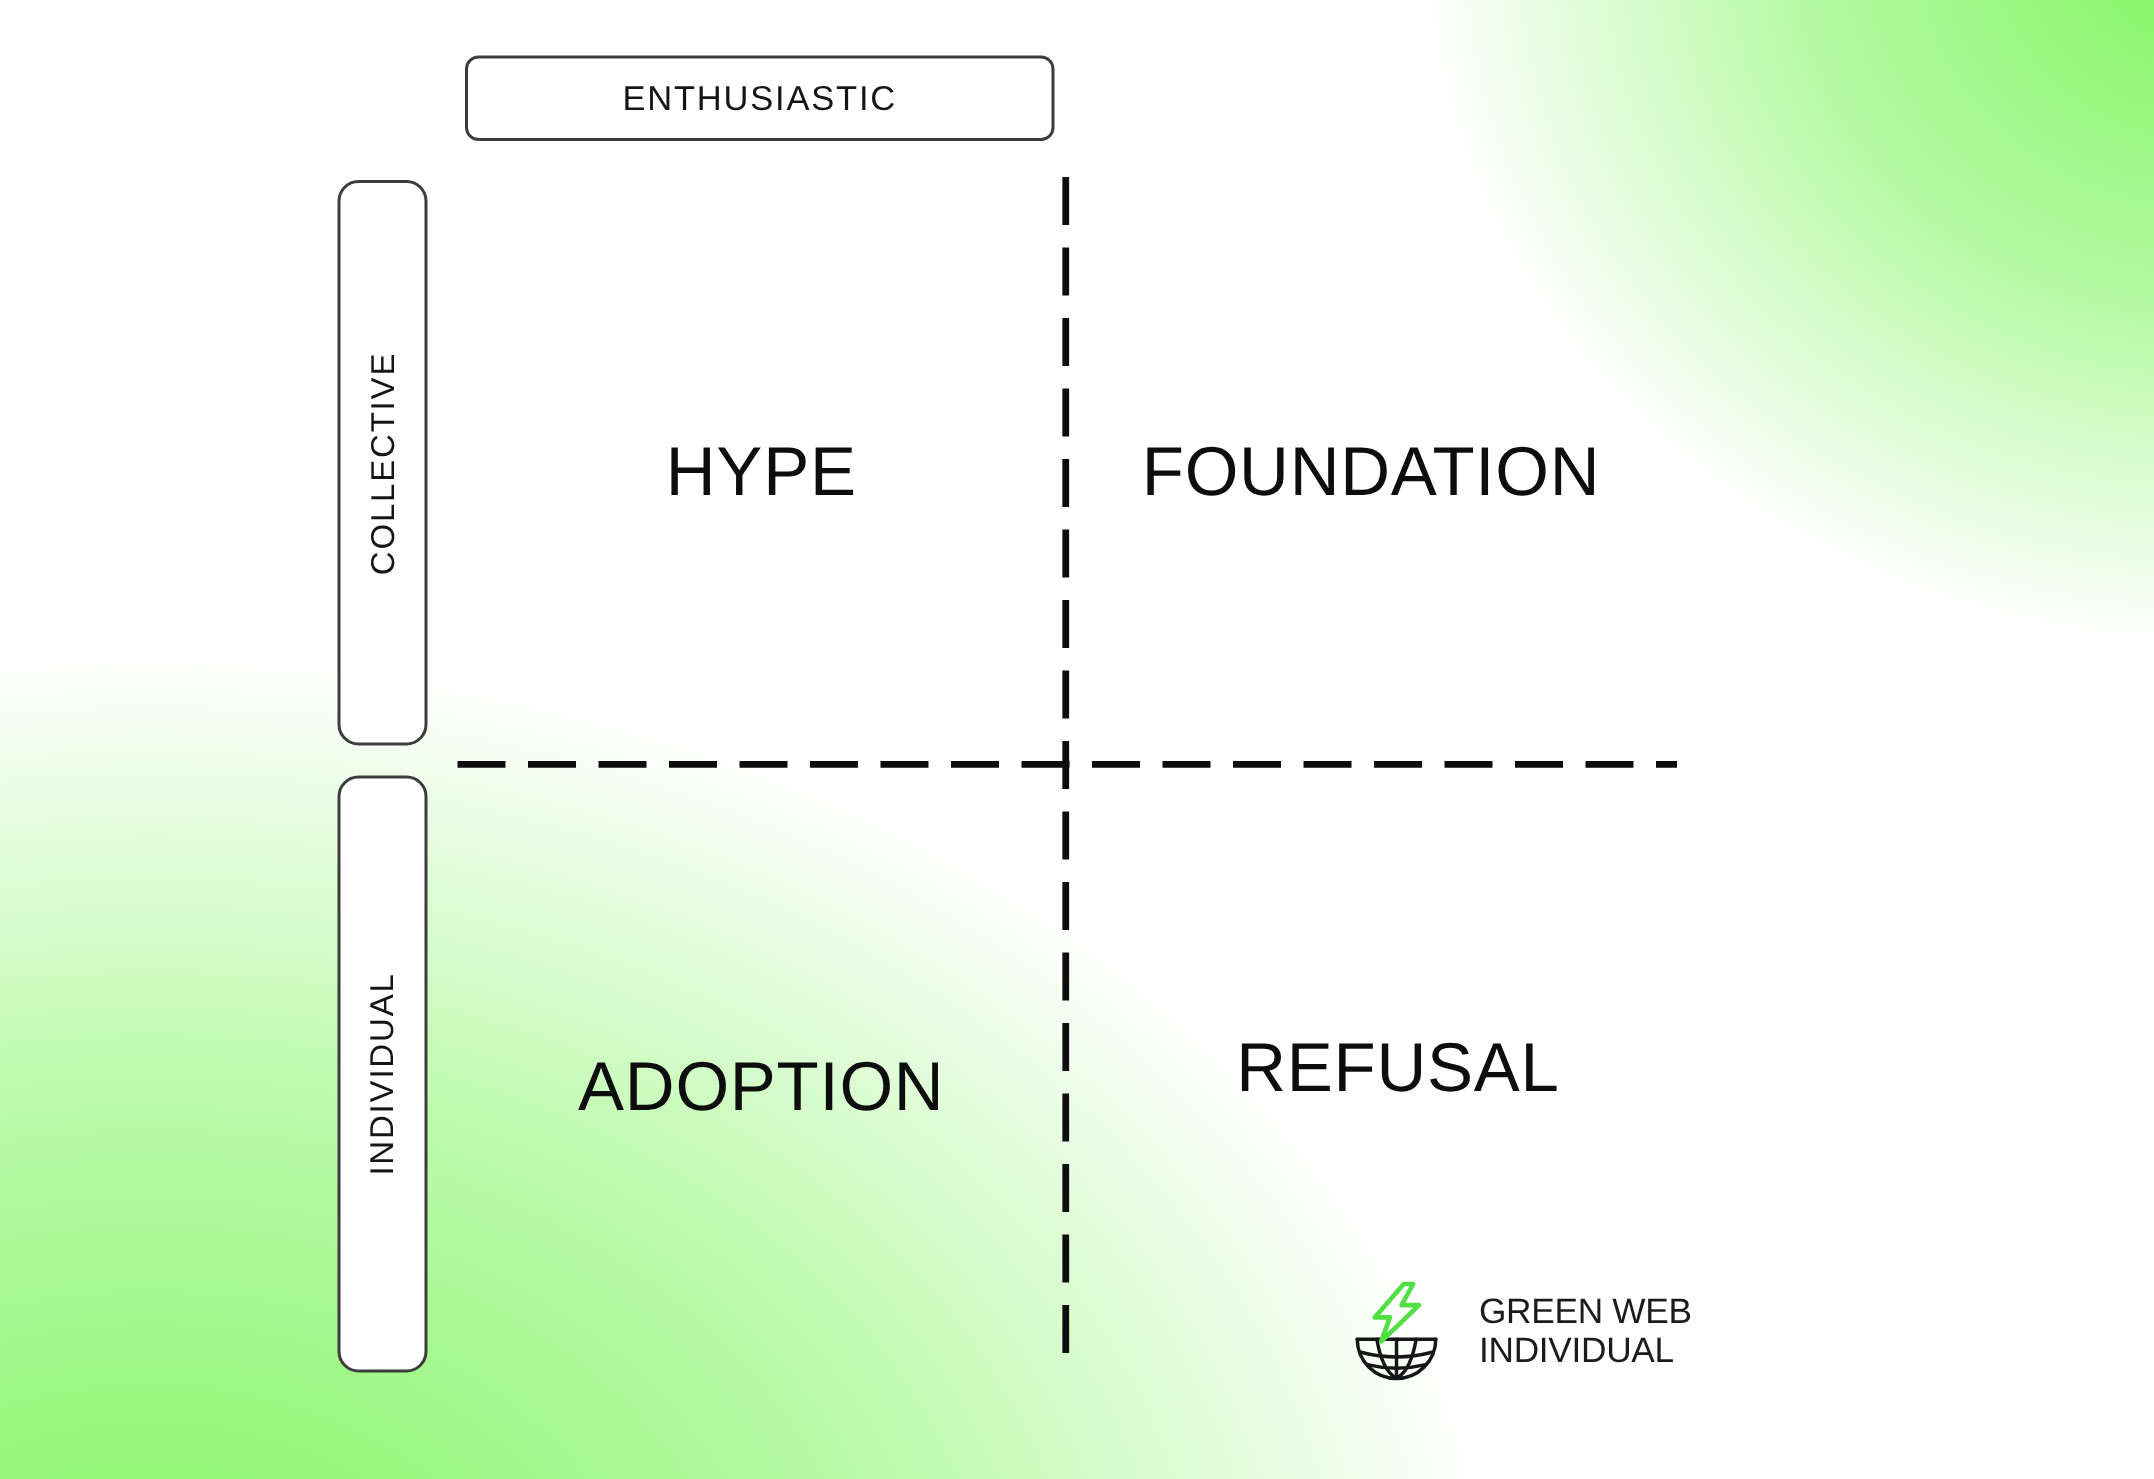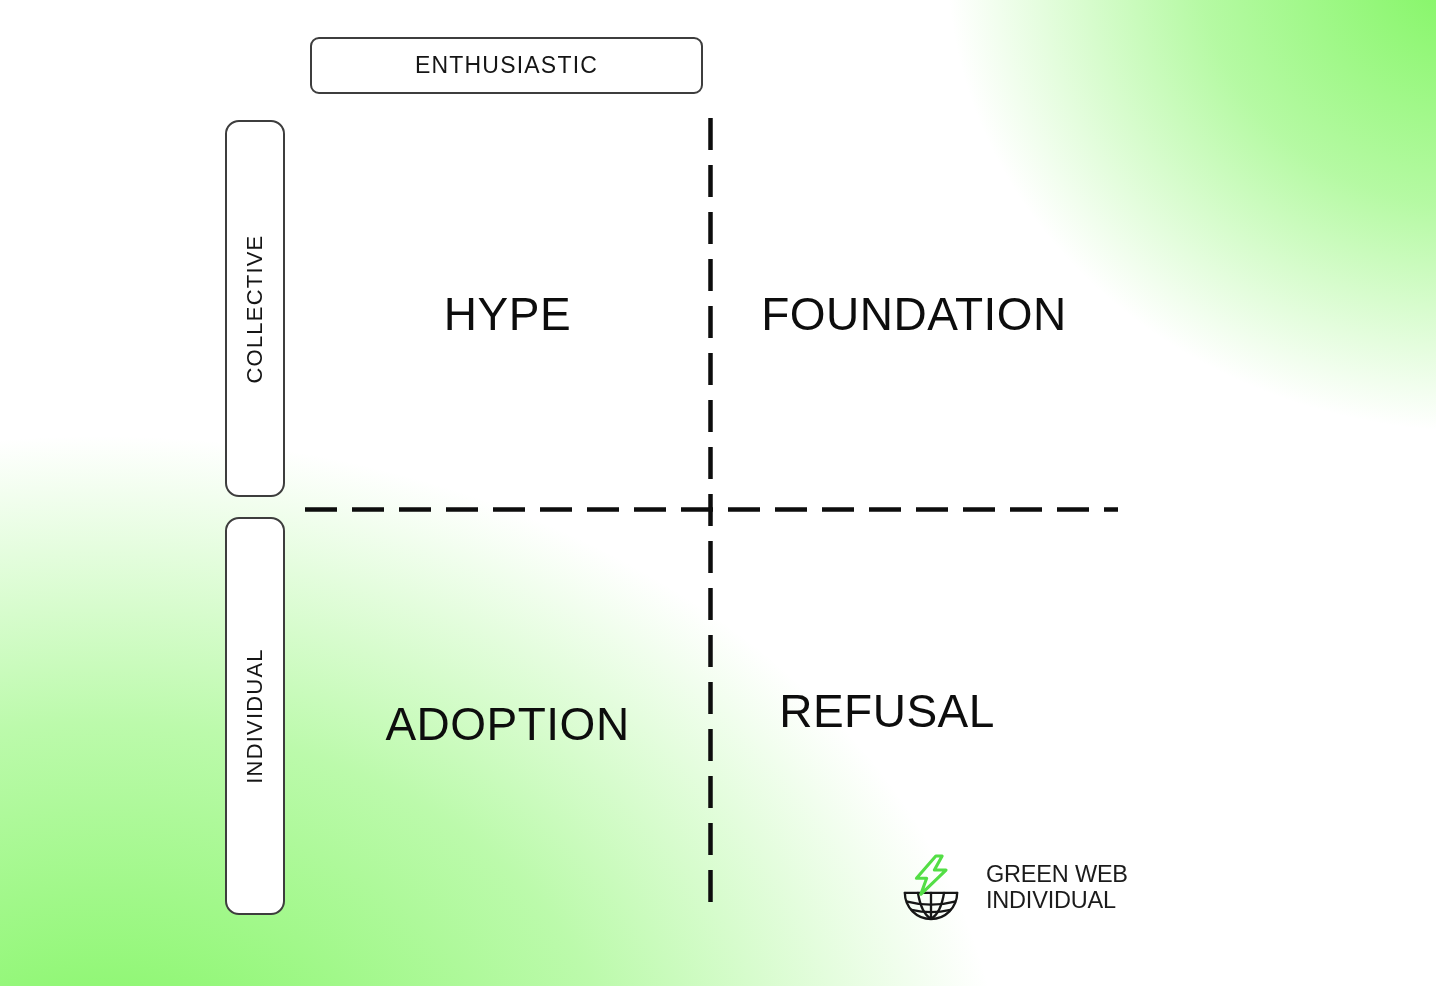--- a/index.html
+++ b/index.html
@@ -69,21 +69,21 @@
     align-items: center;
     justify-content: center;
     font-weight: normal;
     font-size: 46px;
     letter-spacing: 0.5px;
     color: #0d0d0d;
   }
   .q-hype       { left: 305px; top: 118px; width: 405px; height: 391px; }
   .q-resistance { left: 710px; top: 118px; width: 408px; height: 391px; }
   .q-adoption   { left: 305px; top: 522px; width: 405px; height: 404px; }
-  .q-refusal    { left: 683px; top: 509px; width: 408px; height: 404px; }
+  .q-refusal    { left: 728px; top: 509px; width: 408px; height: 404px; }
 
   .logo {
     position: absolute;
     left: 900px;
     top: 853px;
     display: flex;
     align-items: center;
     gap: 24px;
   }
   .logo-text {

